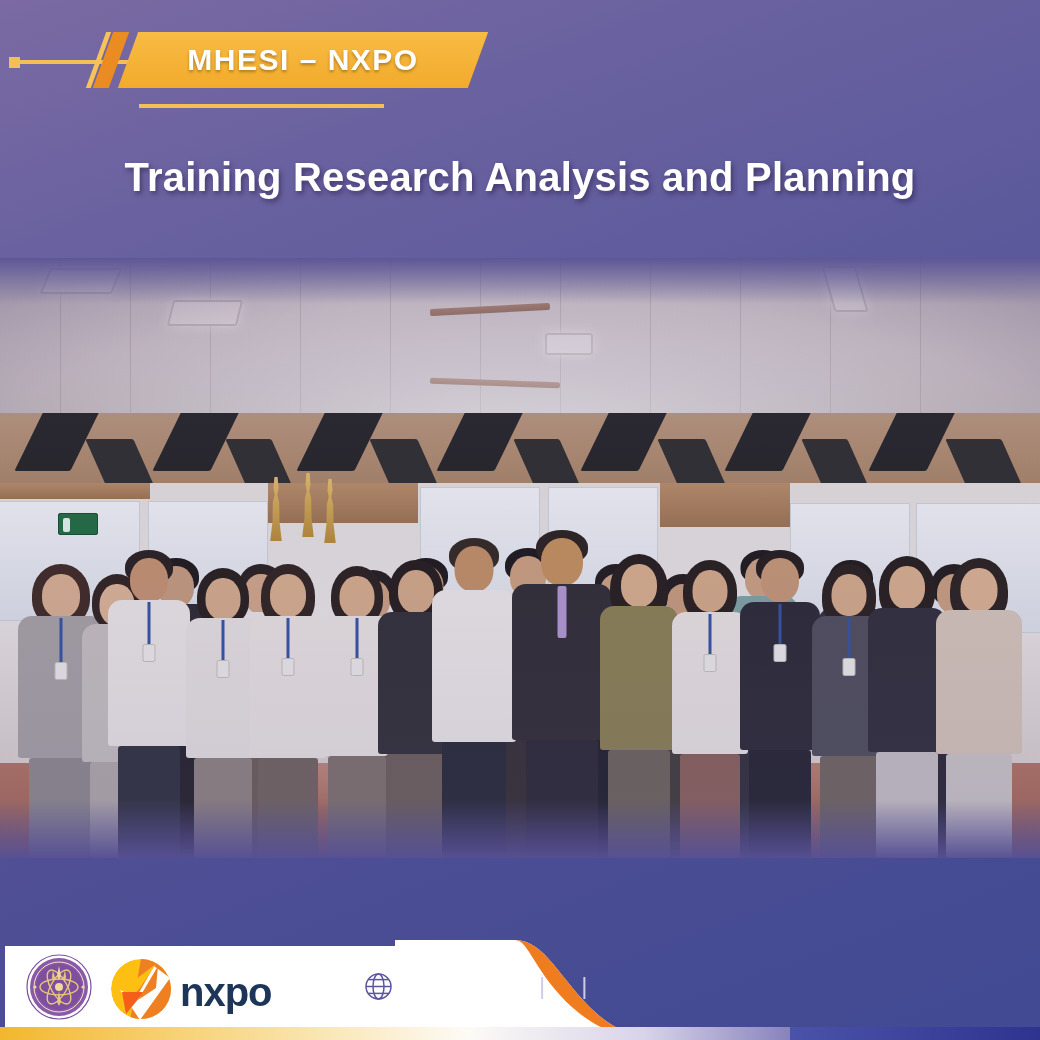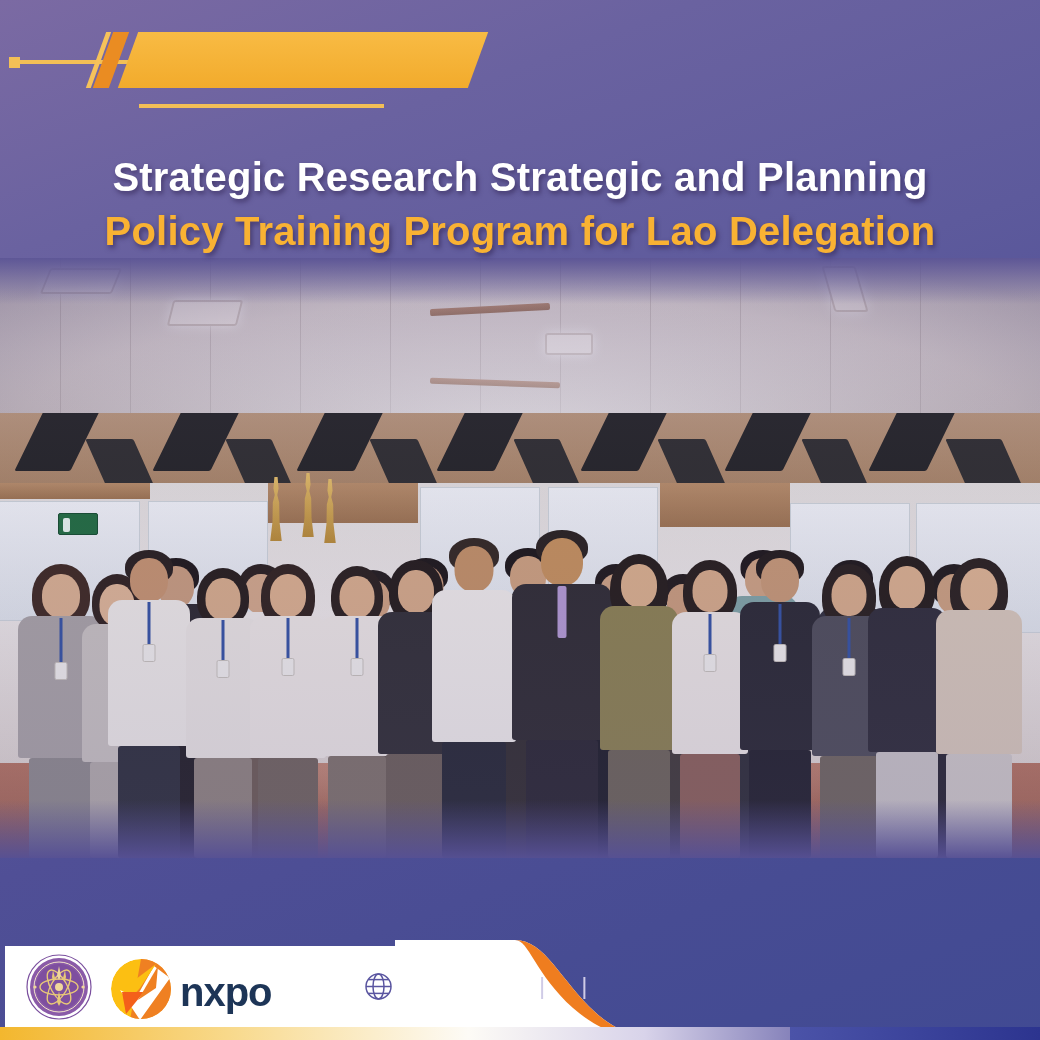--- a/index.html
+++ b/index.html
@@ -475,25 +475,25 @@
   <div id="banner-wrap">
     <div id="deco-line">
       <div class="dl" id="dl-sq"></div>
       <div class="dl" id="dl-h1"></div>
       <div class="dl" id="dl-diag"></div>
       <div class="dl" id="dl-h2"></div>
     </div>
     <div class="ban-shape" id="ban-stripe2"></div>
     <div class="ban-shape" id="ban-stripe1"></div>
     <div class="ban-shape" id="ban-main"></div>
+    <div id="ban-title">MHESI – NXPO</div>
   </div>
 
   <div id="heading">
-    <div id="title-line1">Strategic Research Strategic and Planning</div>
-    <div id="title-line2">Policy Training Program for Lao Delegation</div>
+    <div id="title-line1">Training Research Analysis and Planning</div>
   </div>
 
   <div id="footer">
 
     <div id="footer-white-pad"></div>
 
     <div id="footer-curve">
       <svg width="230" height="96" viewBox="0 0 230 96" xmlns="http://www.w3.org/2000/svg">
         <path d="M0,0 L120,0 C150,0 165,40 200,72 C212,83 222,88 230,92 L230,96 L0,96 Z" fill="#ffffff"></path>
         <path d="M120,0 C150,0 165,40 200,72 C212,83 222,88 230,92 L230,96 C214,92 196,84 178,68 C140,34 134,0 120,0 Z" fill="#ef7d1f"></path>

